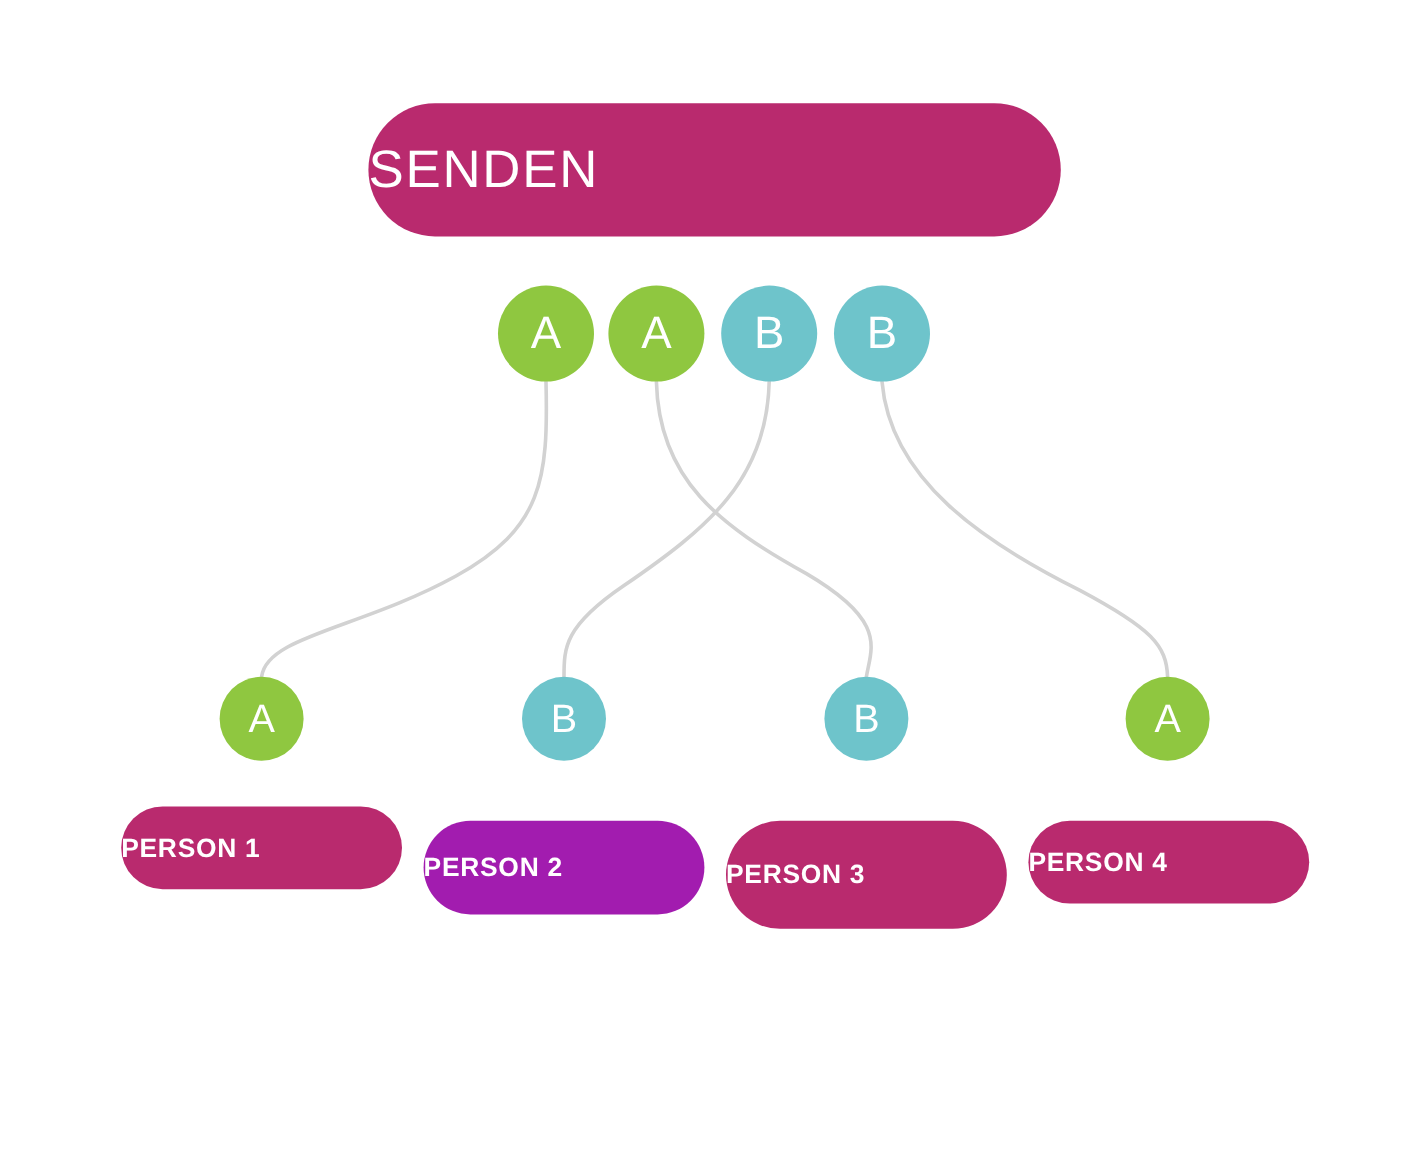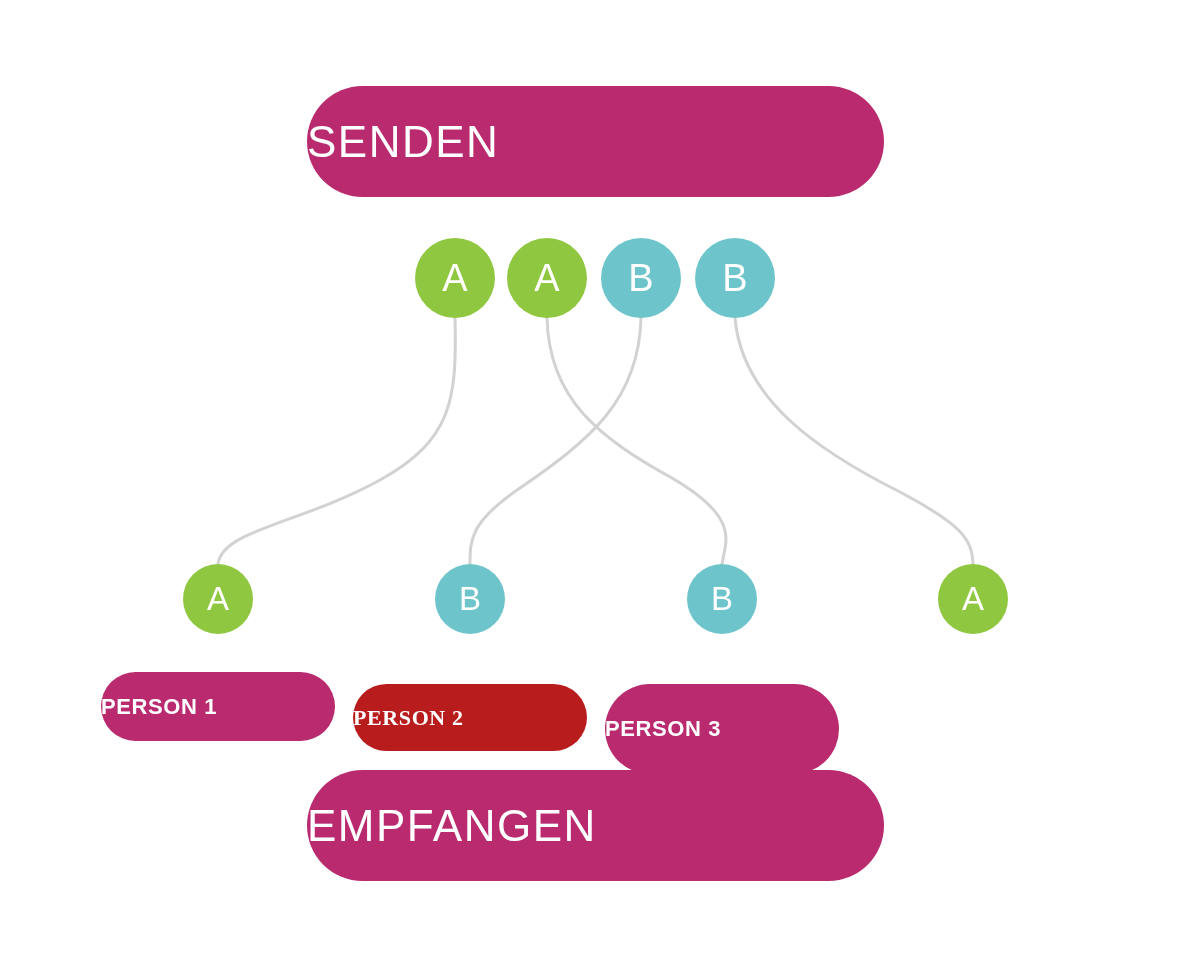--- a/index.html
+++ b/index.html
@@ -86,23 +86,20 @@
       <path d="M 455 318 C 457 400 452 440 380 480 C 300 524 222 530 218 564" stroke="#d2d2d2" stroke-width="3"></path>
       <path d="M 547 318 C 549 400 600 438 672 478 C 740 518 726 540 722 564" stroke="#d2d2d2" stroke-width="3"></path>
       <path d="M 641 318 C 639 400 590 440 520 488 C 470 522 470 540 470 564" stroke="#d2d2d2" stroke-width="3"></path>
       <path d="M 735 318 C 742 400 820 452 900 492 C 960 524 972 538 973 564" stroke="#d2d2d2" stroke-width="3"></path>
     </svg>
 
   <div class="pill big" id="banner-top" style="left: 307px; top: 86px; width: 577px; height: 111px; background: rgb(185, 42, 110);">
     <span>SENDEN</span>
   </div>
 
-  <div class="pill big" id="banner-bottom" style="left: 307px; top: 770px; width: 577px; height: 111px; background: rgb(185, 42, 110);">
-    <span>EMPFANGEN</span>
-  </div>
 
   <div class="layer-nodes" id="node-layer">
       <div class="node top" style="width: 80px; height: 80px; left: 415px; top: 238px; background: rgb(143, 199, 64); font-size: 38px;">
         <span>A</span>
       </div>
       <div class="node top" style="width: 80px; height: 80px; left: 507px; top: 238px; background: rgb(143, 199, 64); font-size: 38px;">
         <span>A</span>
       </div>
       <div class="node top" style="width: 80px; height: 80px; left: 601px; top: 238px; background: rgb(110, 196, 203); font-size: 38px;">
         <span>B</span>
@@ -118,21 +115,24 @@
       </div>
       <div class="node bottom" style="width: 70px; height: 70px; left: 687px; top: 564px; background: rgb(110, 196, 203); font-size: 33px;">
         <span>B</span>
       </div>
       <div class="node bottom" style="width: 70px; height: 70px; left: 938px; top: 564px; background: rgb(143, 199, 64); font-size: 33px;">
         <span>A</span>
       </div>
       <div class="pill person" style="left: 101px; top: 672px; width: 234px; height: 69px; background: rgb(185, 42, 110);">
         <span>PERSON 1</span>
       </div>
-      <div class="pill person" style="left: 353px; top: 684px; width: 234px; height: 67px; background: #b91c1c; font-family: Liberation Serif, serif;">
+      <div class="pill person" style="left: 353px; top: 684px; width: 234px; height: 78px; background: #a21caf;">
         <span>PERSON 2</span>
       </div>
       <div class="pill person" style="left: 605px; top: 684px; width: 234px; height: 90px; background: rgb(185, 42, 110);">
         <span>PERSON 3</span>
+      </div>
+      <div class="pill person" style="left: 857px; top: 684px; width: 234px; height: 69px; background: rgb(185, 42, 110);">
+        <span>PERSON 4</span>
       </div>
     </div>
 
 </div>
 
 </body></html>

